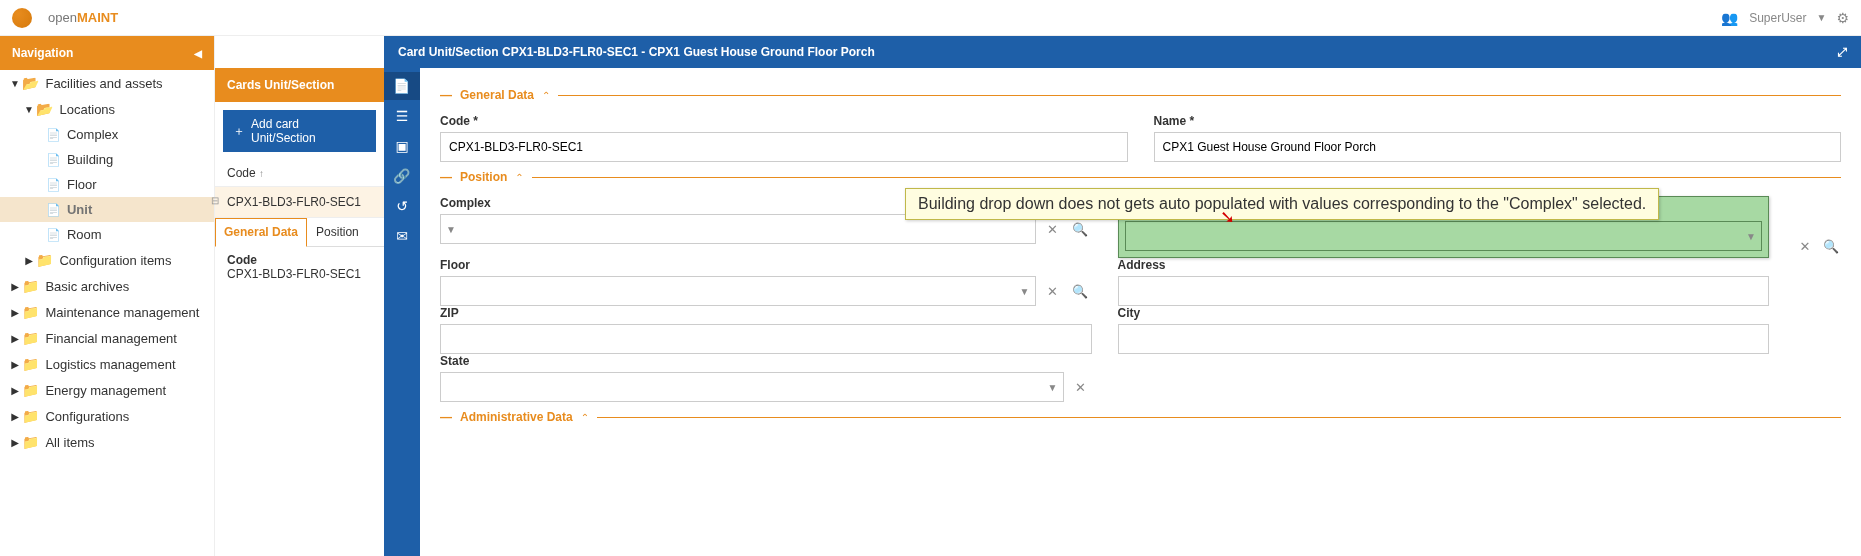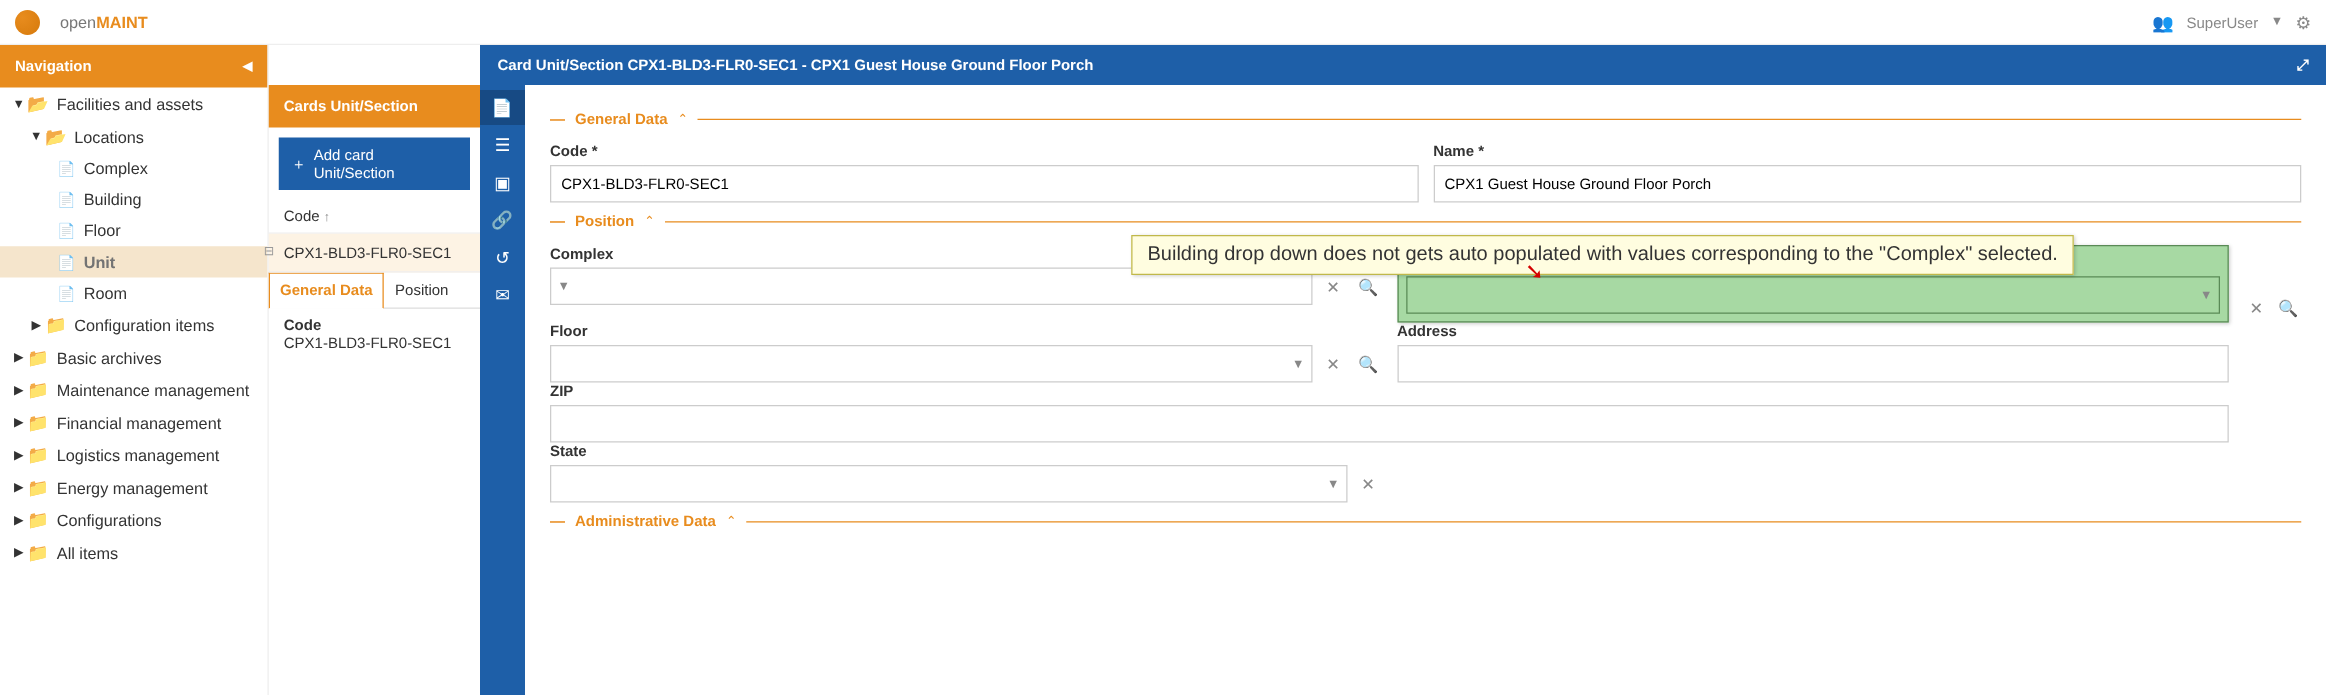--- a/index.html
+++ b/index.html
@@ -52,21 +52,21 @@
 .side-icons .sico { width: 36px; height: 28px; display: flex; align-items: center; justify-content: center; color: #fff; cursor: pointer; font-size: 14px; }
 .side-icons .sico.active { background: #174a84; }
 
 .form-area { flex: 1; padding: 12px 20px 20px 20px; overflow: auto; position: relative; }
 .fieldset-head { display: flex; align-items: center; gap: 8px; margin: 8px 0 12px 0; }
 .fieldset-head .dash { color: #e88c1e; font-weight: bold; }
 .fieldset-head .title { color: #e88c1e; font-weight: bold; }
 .fieldset-head .line { flex: 1; border-top: 1px solid #e88c1e; }
 .fieldset-head .chev { color: #e88c1e; font-size: 10px; }
 
-.form-row { display: flex; gap: 12px; }
+.form-row { display: flex; gap: 26px; }
 .form-col { flex: 1; min-width: 0; }
 .form-label { font-weight: bold; font-size: 12px; margin-bottom: 4px; display: block; }
 .input-wrap { display: flex; align-items: center; gap: 6px; }
 .txt-input { flex: 1; border: 1px solid #ccc; padding: 6px 8px; font-size: 12px; height: 30px; background: #fff; }
 .combo { flex: 1; display: flex; align-items: center; border: 1px solid #ccc; height: 30px; background: #fff; position: relative; }
 .combo-text { flex: 1; padding: 0 8px; font-size: 12px; }
 .combo-trig { width: 20px; text-align: center; color: #888; cursor: pointer; font-size: 10px; }
 .ico-btn { width: 22px; color: #888; font-size: 13px; cursor: pointer; text-align: center; }
 
 .building-highlight { background: #a7d9a3; border: 1px solid #5a8a56; box-shadow: 1px 1px 3px rgba(0,0,0,.2); padding: 6px; }
@@ -294,20 +294,26 @@
           <div style="width:46px;"></div>
         </div>
 
         <div class="form-row">
           <div class="form-col">
             <label class="form-label">ZIP</label>
             <div class="input-wrap">
                 <input class="txt-input" value="" style="">
               </div>
           </div>
+          <div class="form-col">
+            <label class="form-label">City</label>
+            <div class="input-wrap">
+                <input class="txt-input" value="" style="">
+              </div>
+          </div>
           <div style="width:46px;"></div>
         </div>
 
         <div class="form-row">
           <div class="form-col">
             <label class="form-label">State</label>
             <div class="input-wrap">
               <div class="combo">
                 <span class="combo-text"></span>
                 <span class="combo-trig">▼</span>

